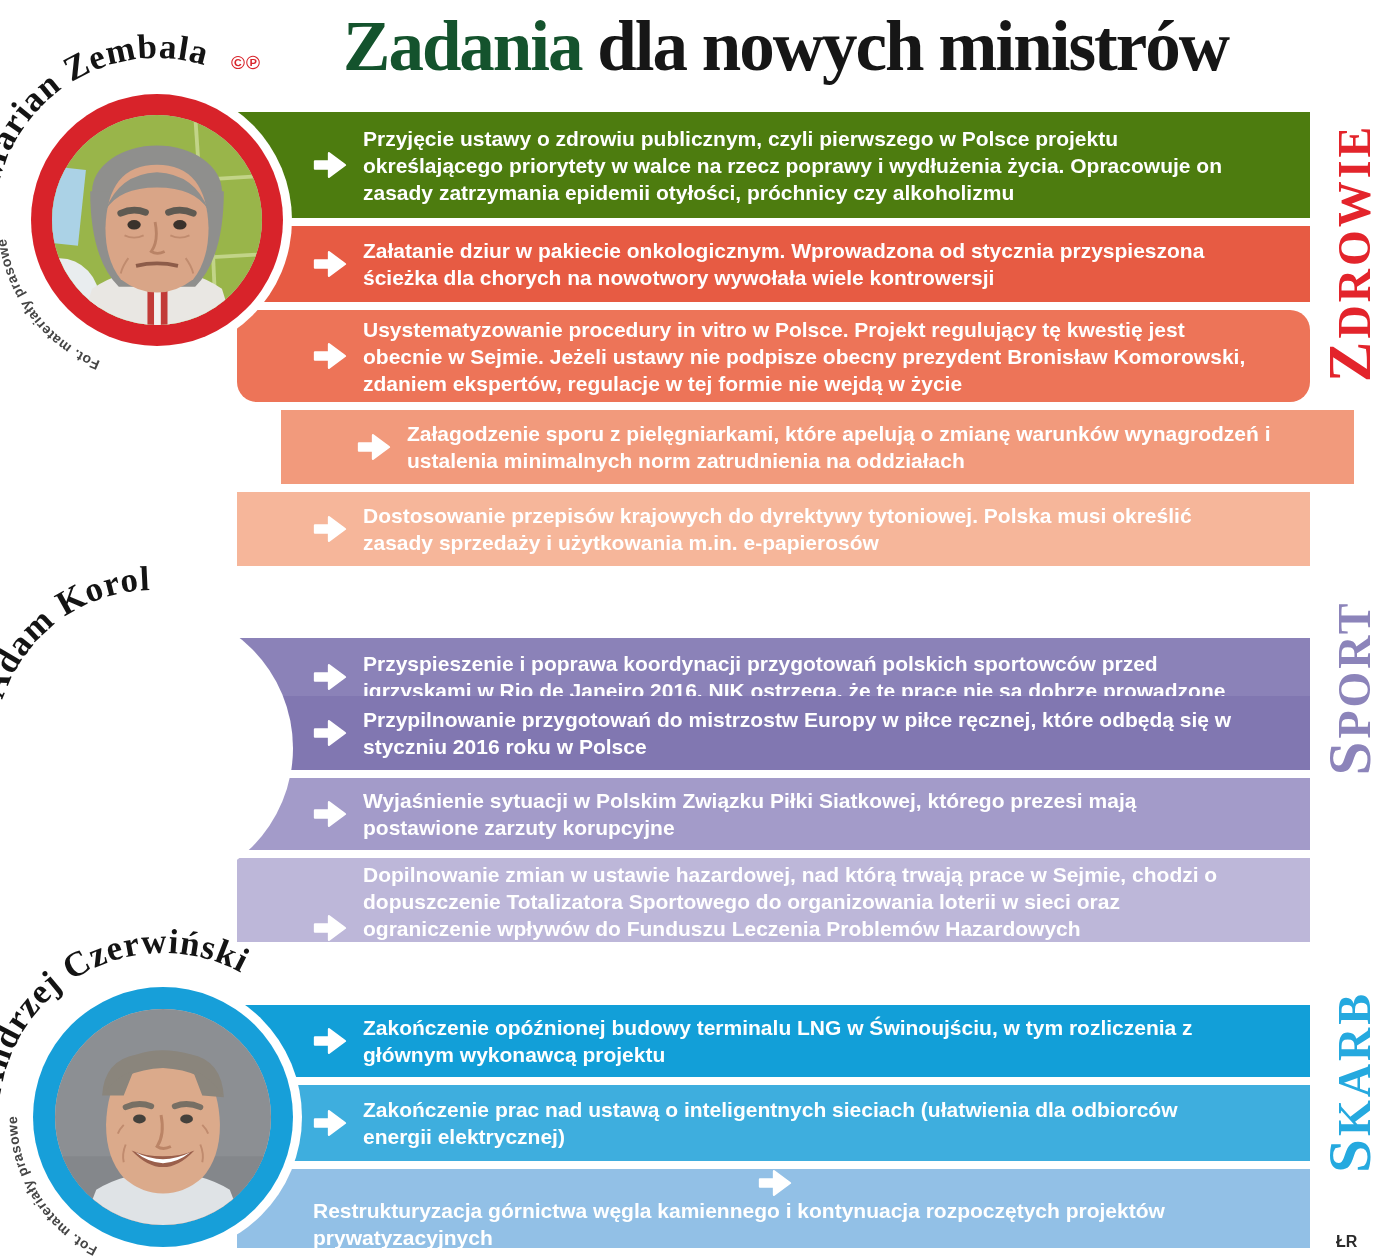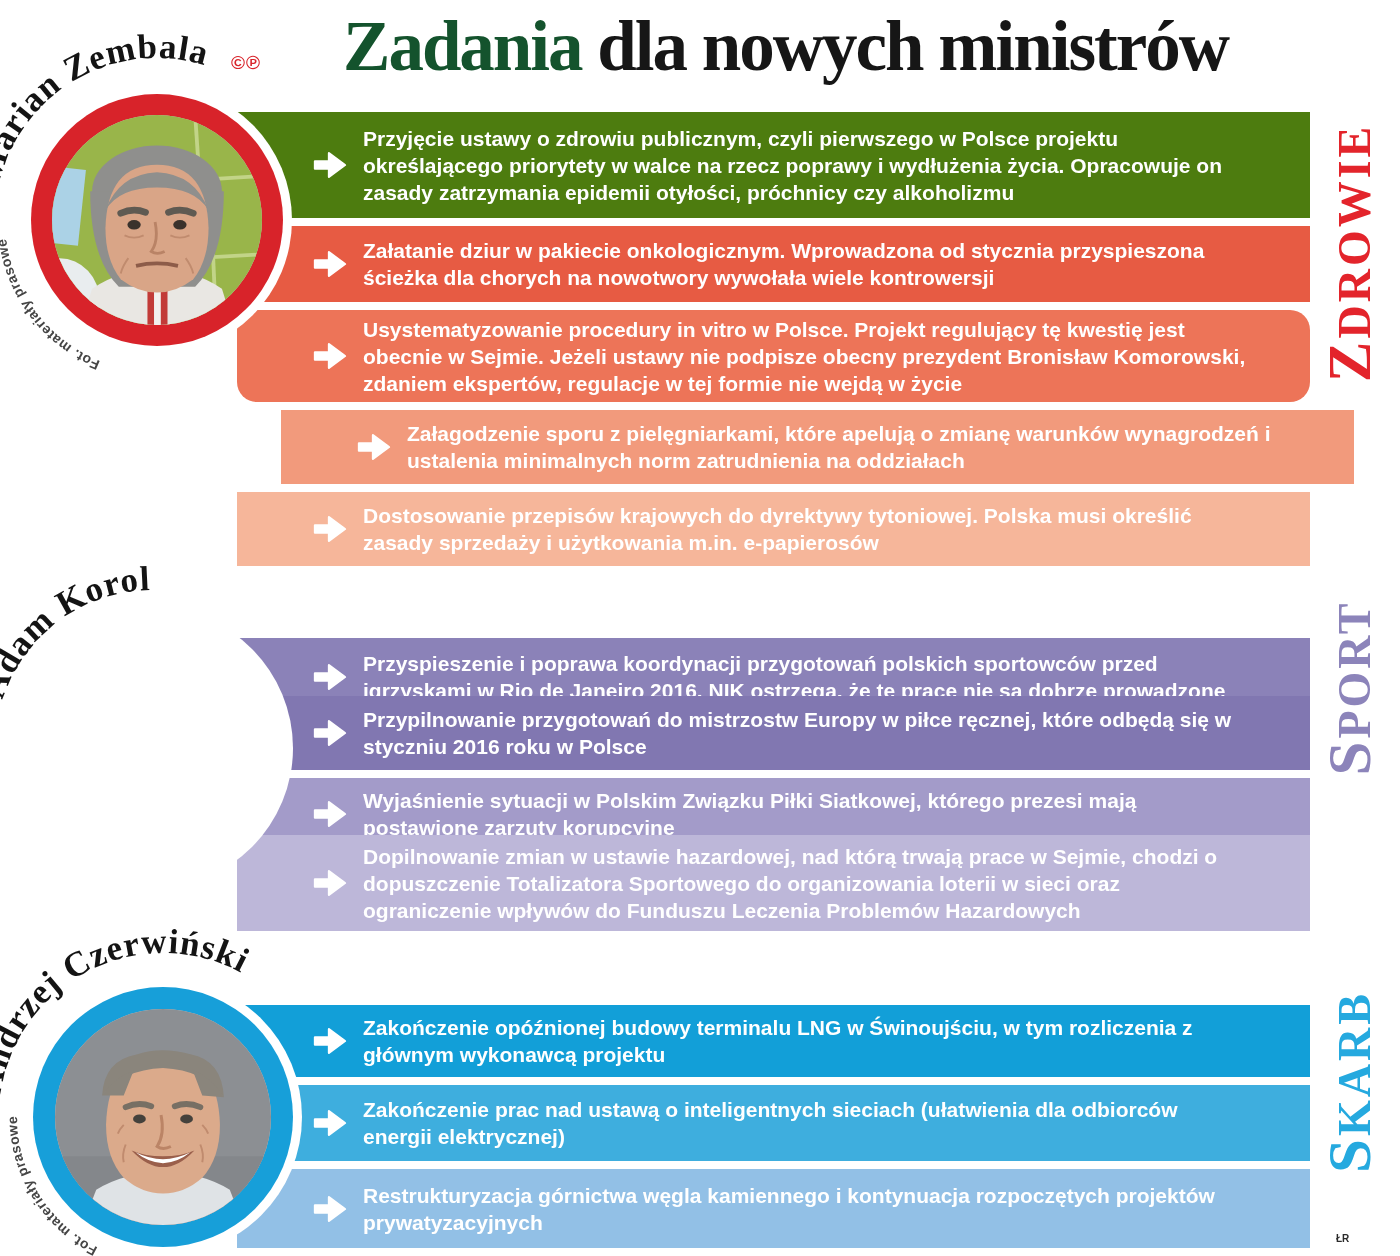--- a/index.html
+++ b/index.html
@@ -50,21 +50,21 @@
   .names-overlay{position:absolute;left:0;top:0;z-index:3;pointer-events:none;}
   .name-text{
     font-family:"Liberation Serif",serif;font-weight:700;font-size:35px;
     letter-spacing:1px;fill:#141414;
   }
   .credit-text{
     font-family:"Liberation Sans",sans-serif;font-weight:700;font-size:14px;
     letter-spacing:0.5px;fill:#454545;
   }
   
-  .author{position:absolute;left:1336px;top:1233px;font-size:10px;font-weight:700;color:#2b2b2b;}
+  .author{position:absolute;left:1336px;top:1233px;font-size:16px;font-weight:700;color:#2b2b2b;}
 </style>
 </head>
 <body>
 
 <div class="canvas">
 
   <span class="copyright">©℗</span>
   <h1 class="title"><span class="accent">Zadania</span><span> dla nowych ministrów</span></h1>
 
   <div class="bars">
@@ -111,40 +111,40 @@
           <path d="M1 9.5 H14 V2 L29 13 L14 24 V16.5 H1 Z" fill="#ffffff" stroke="#ffffff" stroke-width="2" stroke-linejoin="round"></path>
         </svg>
       <p class="task-text">Przypilnowanie przygotowań do mistrzostw Europy w piłce ręcznej, które odbędą się w styczniu 2016 roku w Polsce</p>
     </div>
     <div class="bar" style="top: 778px; height: 72px; background: rgb(163, 155, 201);">
       <svg class="arrow" viewBox="0 0 30 26">
           <path d="M1 9.5 H14 V2 L29 13 L14 24 V16.5 H1 Z" fill="#ffffff" stroke="#ffffff" stroke-width="2" stroke-linejoin="round"></path>
         </svg>
       <p class="task-text">Wyjaśnienie sytuacji w Polskim Związku Piłki Siatkowej, którego prezesi mają postawione zarzuty korupcyjne</p>
     </div>
-    <div class="bar" style="top: 835px; height: 96px; background: rgb(189, 183, 217);">
+    <div class="bar" style="top: 858px; height: 84px; background: rgb(189, 183, 217); align-items: flex-end;">
       <svg class="arrow" viewBox="0 0 30 26">
           <path d="M1 9.5 H14 V2 L29 13 L14 24 V16.5 H1 Z" fill="#ffffff" stroke="#ffffff" stroke-width="2" stroke-linejoin="round"></path>
         </svg>
       <p class="task-text">Dopilnowanie zmian w ustawie hazardowej, nad którą trwają prace w Sejmie, chodzi o dopuszczenie Totalizatora Sportowego do organizowania loterii w sieci oraz ograniczenie wpływów do Funduszu Leczenia Problemów Hazardowych</p>
     </div>
 
     <div class="bar" style="top: 1005px; height: 72px; background: rgb(18, 159, 216);">
       <svg class="arrow" viewBox="0 0 30 26">
           <path d="M1 9.5 H14 V2 L29 13 L14 24 V16.5 H1 Z" fill="#ffffff" stroke="#ffffff" stroke-width="2" stroke-linejoin="round"></path>
         </svg>
       <p class="task-text">Zakończenie opóźnionej budowy terminalu LNG w Świnoujściu, w tym rozliczenia z głównym wykonawcą projektu</p>
     </div>
     <div class="bar" style="top: 1085px; height: 76px; background: rgb(62, 174, 222);">
       <svg class="arrow" viewBox="0 0 30 26">
           <path d="M1 9.5 H14 V2 L29 13 L14 24 V16.5 H1 Z" fill="#ffffff" stroke="#ffffff" stroke-width="2" stroke-linejoin="round"></path>
         </svg>
       <p class="task-text">Zakończenie prac nad ustawą o inteligentnych sieciach (ułatwienia dla odbiorców energii elektrycznej)</p>
     </div>
-    <div class="bar" style="top: 1169px; height: 79px; background: rgb(146, 192, 230);">
+    <div class="bar" style="top: 1169px; height: 79px; background: rgb(146, 192, 230); flex-direction: column;">
       <svg class="arrow" viewBox="0 0 30 26">
           <path d="M1 9.5 H14 V2 L29 13 L14 24 V16.5 H1 Z" fill="#ffffff" stroke="#ffffff" stroke-width="2" stroke-linejoin="round"></path>
         </svg>
       <p class="task-text">Restrukturyzacja górnictwa węgla kamiennego i kontynuacja rozpoczętych projektów prywatyzacyjnych</p>
     </div>
 
   </div>
 
   <div class="side-label" style="top: 253px; color: rgb(227, 36, 43);">Zdrowie</div>
   <div class="side-label" style="top: 688px; color: rgb(140, 132, 186);">Sport</div>

